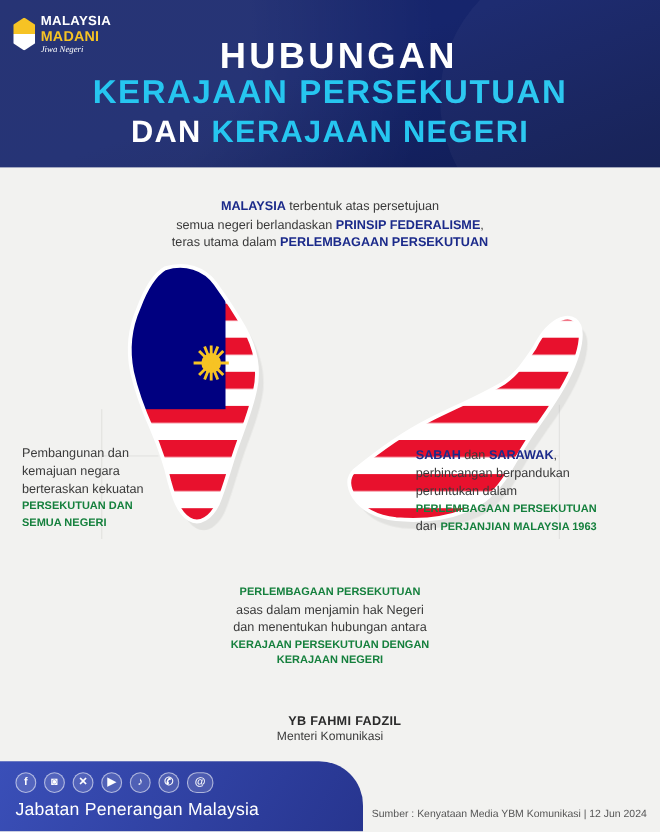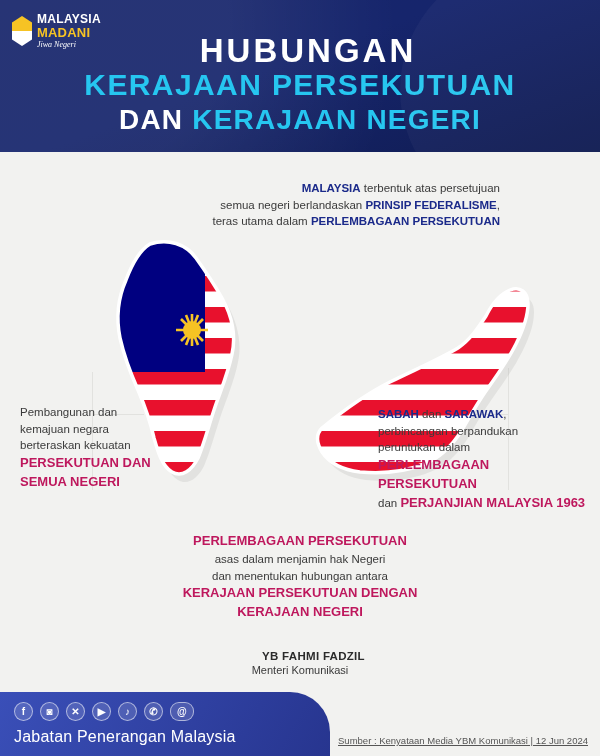--- a/index.html
+++ b/index.html
@@ -81,26 +81,26 @@
   .guide { position:absolute; background:#e2e2df; }
   .guide.v1 { left:92px;  top:220px; width:1px; height:118px; }
   .guide.v2 { left:508px; top:216px; width:1px; height:122px; }
   .guide.h1 { left:92px;  top:262px; width:52px; height:1px; }
   .guide.h2 { left:456px; top:262px; width:52px; height:1px; }
 
   
   .tb { position:absolute; font-size:11.5px; color:#3a3a3a; line-height:1.45; }
   .tb .blue { color:#1b2a8a; font-weight:bold; }
 
-  #top-text { left:100px; top:28px; width:400px; text-align:right; font-size:11.5px; }
+  #top-text { left:100px; top:28px; width:400px; text-align:center; font-size:11.5px; }
   #left-text { left:20px; top:252px; width:168px; text-align:left; }
   #right-text { left:378px; top:254px; width:210px; }
   #bottom-text { left:140px; top:380px; width:320px; text-align:center; }
 
-  .big-blue { color:#be185d; font-weight:bold; font-size:13px; }
+  .big-blue { color:#15803d; font-weight:bold; font-size:10px; }
 
   
   .map { position:absolute; inset:0; }
 
   
   .sign {
     position:absolute; left:0; top:498px; width:600px; text-align:center;
   }
   .sign .n { font-size:11.5px; font-weight:bold; color:#2b2b2b; letter-spacing:.3px;padding-left:27px; }
   .sign .r { font-size:11px; color:#3a3a3a; margin-top:2px; }
@@ -128,21 +128,21 @@
     display:flex; align-items:center; justify-content:center;
     line-height:1;
   }
   .sicon.wide { border-radius:9px; width:24px; }
   .dept {
     position:absolute; left:14px; top:36px;
     color:#ffffff; font-size:16px; letter-spacing:.2px;
   }
   .source {
     position:absolute; right:12px; bottom:10px;
-    color:#555555; font-size:9.5px; text-align:right;text-decoration:underline;
+    color:#555555; font-size:9.5px; text-align:right;
   }
 </style>
 </head>
 <body>
 
 <div class="header">
 
   <div class="logo">
     <div class="logo-mark"></div>
     <div class="logo-text">

